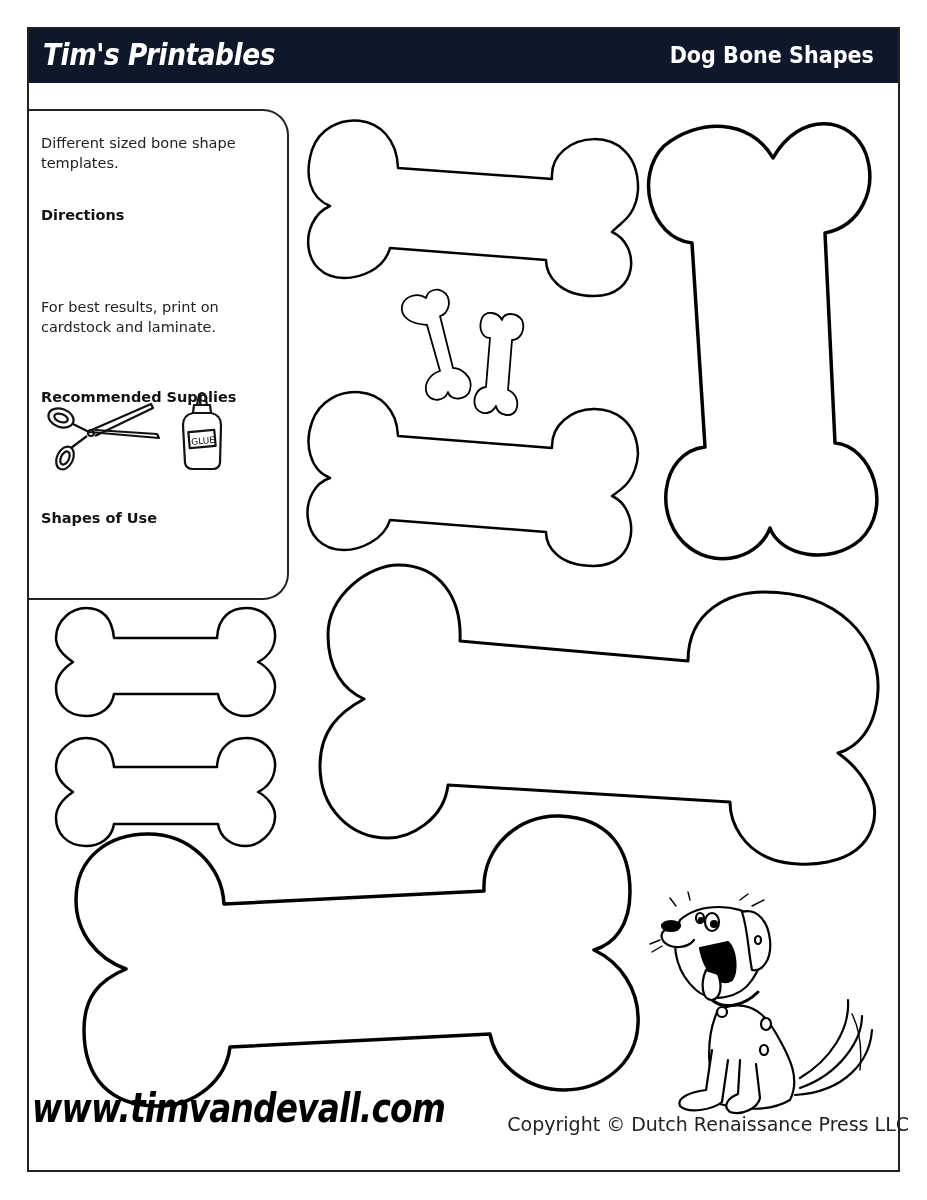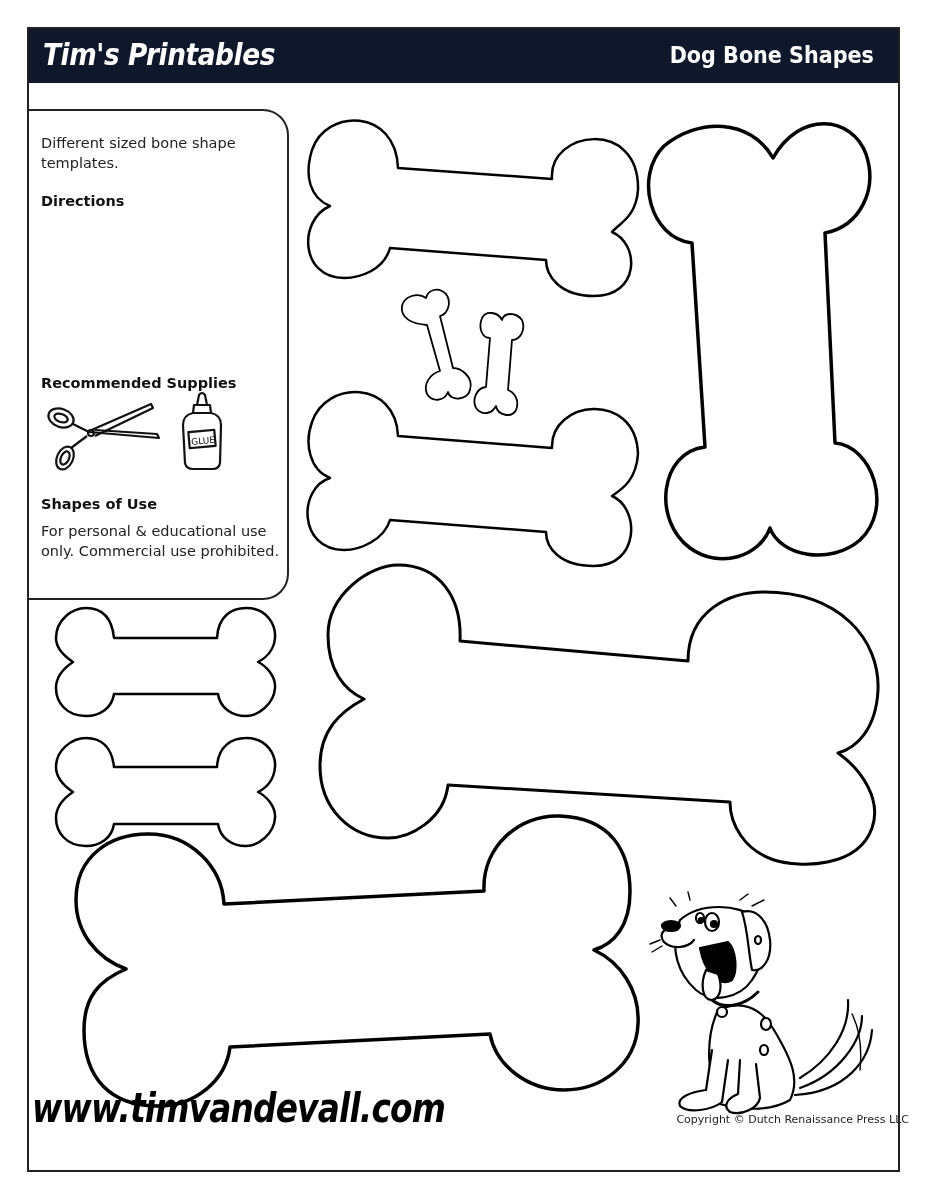--- a/index.html
+++ b/index.html
@@ -3,37 +3,38 @@
   <meta charset="utf-8">
   <style>
     html, body { margin: 0; padding: 0; background: #ffffff; }
     body { width: 927px; height: 1200px; position: relative; overflow: hidden; font-family: "DejaVu Sans", sans-serif; color: #111; }
     .page { position: absolute; left: 27px; top: 27px; width: 873px; height: 1145px; border: 2px solid #222; box-sizing: border-box; background: #fff; }
     .header { position: absolute; left: 0; top: 0; right: 0; height: 54px; background: #0f172a; color: #fff; }
     .brand { position: absolute; left: 14px; top: 8px; font-family: "DejaVu Sans", sans-serif; font-size: 30px; font-weight: bold; letter-spacing: -0.5px; font-style: italic; transform: scaleX(0.88); transform-origin: left; }
     .title { position: absolute; right: 24px; top: 13px; font-family: "DejaVu Sans", sans-serif; font-size: 23px; font-weight: bold; transform: scaleX(0.9); transform-origin: right; }
     .infobox { position: absolute; left: -2px; top: 80px; width: 262px; height: 491px; border: 2px solid #222; border-left: none; border-radius: 0 26px 26px 0; box-sizing: border-box; }
     .info-text { position: absolute; left: 14px; font-family: "DejaVu Sans", sans-serif; font-size: 14.5px; line-height: 20px; color: #222; width: 240px; }
-    .info-head { position: absolute; left: 14px; font-family: "DejaVu Sans", sans-serif; font-size: 14.5px; font-weight: bold; color: #111; }
+    .info-head { position: absolute; left: 14px; font-family: "DejaVu Sans", sans-serif; font-size: 14.5px; font-weight: bold; color: #111; margin-top: 14px; }
     .shapes { position: absolute; left: 0; top: 0; }
     .footer-url { position: absolute; left: 32px; top: 1085px; font-family: "DejaVu Sans", sans-serif; font-size: 40px; font-weight: bold; font-style: italic; letter-spacing: -1px; transform: scaleX(0.82); transform-origin: left; color: #000; }
-    .copyright { position: absolute; right: 18px; top: 1113px; font-family: "DejaVu Sans", sans-serif; font-size: 11px; color: #222; }
+    .copyright { position: absolute; right: 18px; top: 1113px; font-family: "DejaVu Sans", sans-serif; font-size: 19px; color: #222; }
   </style>
 </head>
 <body>
 
 <div class="page">
   <div class="header">
     <div class="brand">Tim's Printables</div>
     <div class="title">Dog Bone Shapes</div>
   </div>
 
   <div class="infobox">
     <div class="info-text" style="top:22px;">Different sized bone shape templates.</div>
     <div class="info-head" style="top:82px;">Directions</div>
+    <div class="info-text" style="top:186px;">For best results, print on cardstock and laminate.</div>
     <div class="info-head" style="top:264px;">Recommended Supplies</div>
 
     <svg style="position:absolute;left:14px;top:285px;" width="120" height="80" viewBox="0 0 120 80">
       <g fill="none" stroke="#111" stroke-width="2.2" stroke-linejoin="round">
         <ellipse cx="20" cy="22" rx="13" ry="9" transform="rotate(20 20 22)"></ellipse>
         <ellipse cx="20" cy="22" rx="7" ry="4" transform="rotate(20 20 22)"></ellipse>
         <ellipse cx="24" cy="62" rx="8" ry="12" transform="rotate(25 24 62)"></ellipse>
         <ellipse cx="24" cy="62" rx="4" ry="7" transform="rotate(25 24 62)"></ellipse>
         <path d="M32 28 L48 36 L118 42 L116 38 L54 34"></path>
         <path d="M46 36 L110 8 L112 12 L54 40"></path>
@@ -46,21 +47,20 @@
       <g fill="none" stroke="#111" stroke-width="2.2" stroke-linejoin="round">
         <path d="M22 4 Q25 0 28 4 L30 14 L20 14 Z"></path>
         <path d="M17 14 L33 14 L34 22 L16 22 Z"></path>
         <path d="M16 22 Q6 24 6 34 L8 72 Q9 78 16 78 L36 78 Q42 78 43 72 L44 34 Q44 24 34 22 Z"></path>
         <rect x="12" y="40" width="26" height="16" transform="rotate(-5 25 48)"></rect>
       </g>
       <text x="14" y="53" font-family="DejaVu Sans, sans-serif" font-size="9" fill="#111" transform="rotate(-5 25 48)">GLUE</text>
     </svg>
 
     <div class="info-head" style="top:385px;">Shapes of Use</div>
-    <div class="info-text" style="top:410px;">For personal &amp; educational use only. Commercial use prohibited.</div>
   </div>
 </div>
 
 <svg class="shapes" width="927" height="1200" viewBox="0 0 927 1200">
   <defs>
 
     <path id="boneH" d="
       M -0.58 -0.28
       L 0.58 -0.2
       A 0.24 0.36 0 1 1 0.86 0.02

